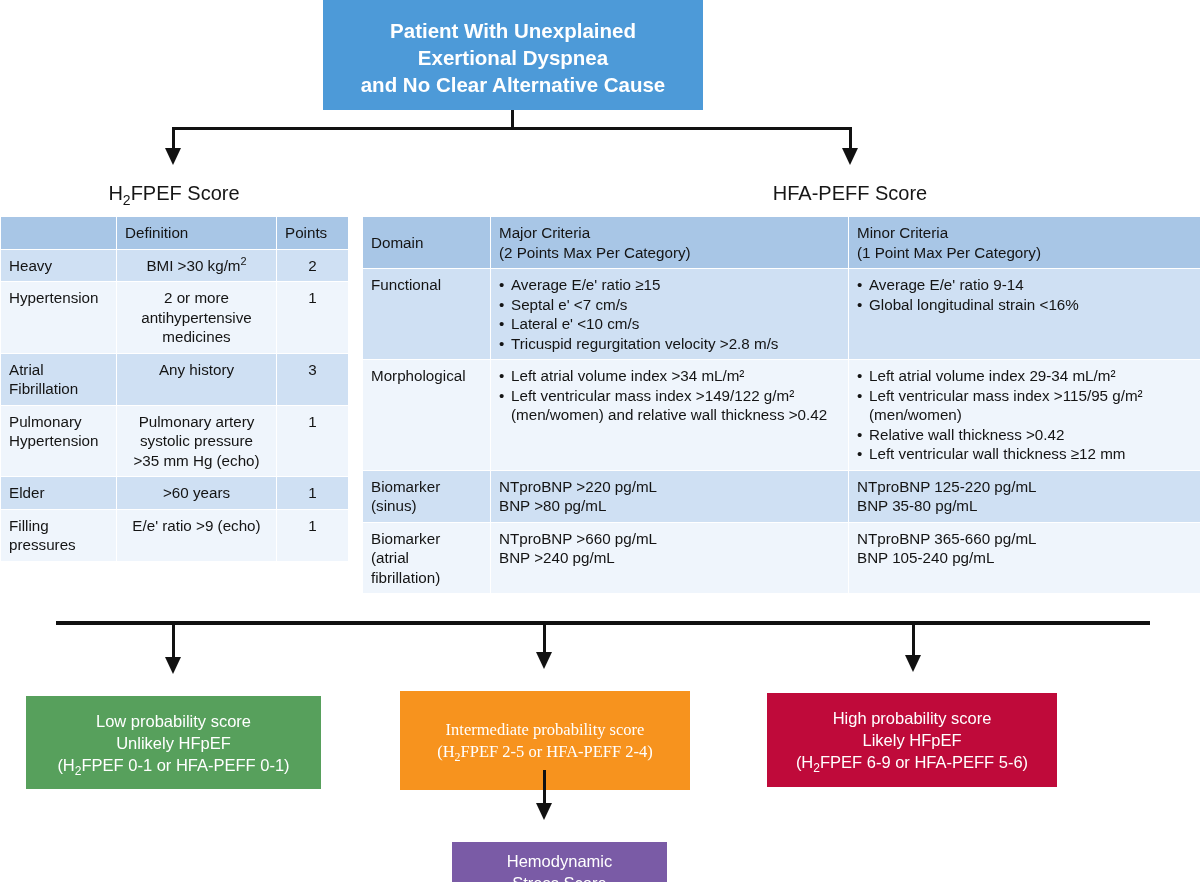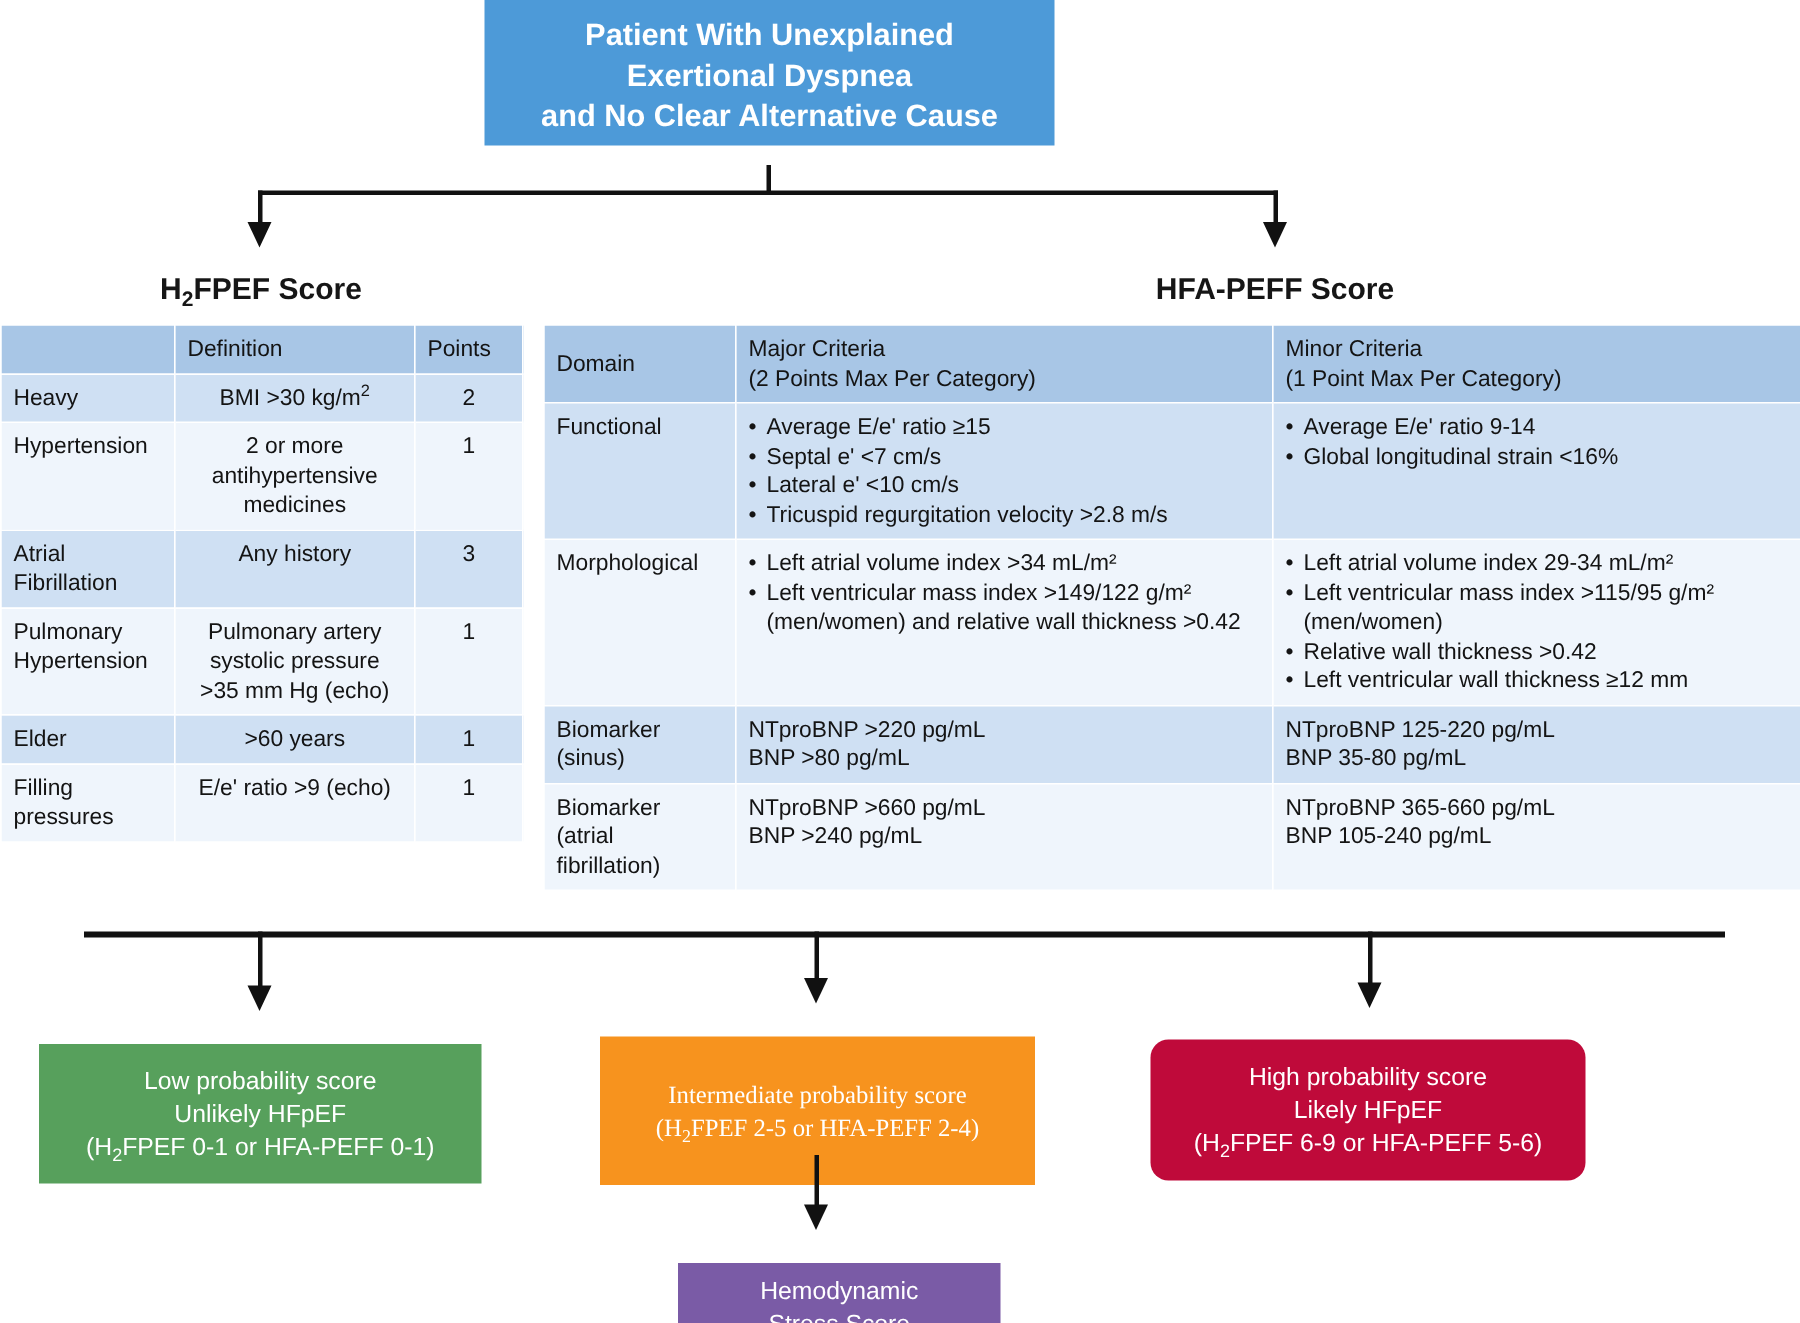--- a/index.html
+++ b/index.html
@@ -13,21 +13,21 @@
     position: relative;
     font-family: "Liberation Sans", sans-serif;
     color: #1a1a1a;
     overflow: hidden;
   }
   #canvas { position: relative; width: 1200px; height: 882px; }
 
   
   .title-box {
     position: absolute;
-    left: 323px; top: 0px; width: 380px; height: 97px;
+    left: 323px; top: 0px; width: 380px; height: 110px;
     background: #4d9ad8;
     color: #ffffff;
     font-weight: bold;
     font-size: 20.5px;
     line-height: 27px;
     display: flex; align-items: center; justify-content: center;
     text-align: center;
     padding: 4px 8px 0 8px;
   }
   .title-box .ln { display: block; }
@@ -47,21 +47,21 @@
     position: absolute;
     width: 0; height: 0;
     border-left: 8px solid transparent;
     border-right: 8px solid transparent;
     border-top: 17px solid #111111;
   }
 
   
   .score-title {
     position: absolute;
-    font-weight: bold;
+    font-weight: normal;
     font-size: 20px;
     color: #161616;
     text-align: center;
     white-space: nowrap;
   }
   .score-title sub { font-size: 14px; }
 
   
   table { border-collapse: collapse; table-layout: fixed; }
   .tbl { position: absolute; }
@@ -98,21 +98,21 @@
     font-size: 16.5px;
     line-height: 22px;
     text-align: center;
     display: flex; align-items: center; justify-content: center;
     padding: 4px 6px;
     margin-top: 20px;
   }
   .obox sub { font-size: 12px; }
   .green  { background: #57a05c; }
   .orange { background: #f7931e; font-family: Liberation Serif, serif; }
-  .crimson{ background: #bf0a3a; border-radius: 12px; }
+  .crimson{ background: #bf0a3a; }
   .purple { background: #7a5ba6; }
 </style>
 </head>
 <body>
 
 <div id="canvas">
 
   <div class="title-box">
     <div>
       <span class="ln">Patient With Unexplained</span>

